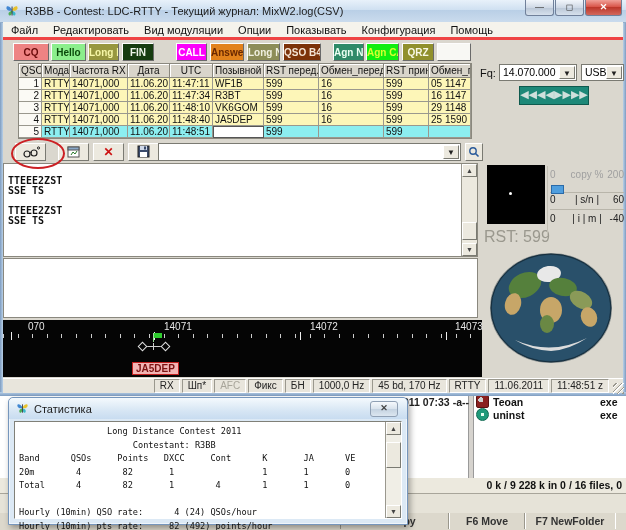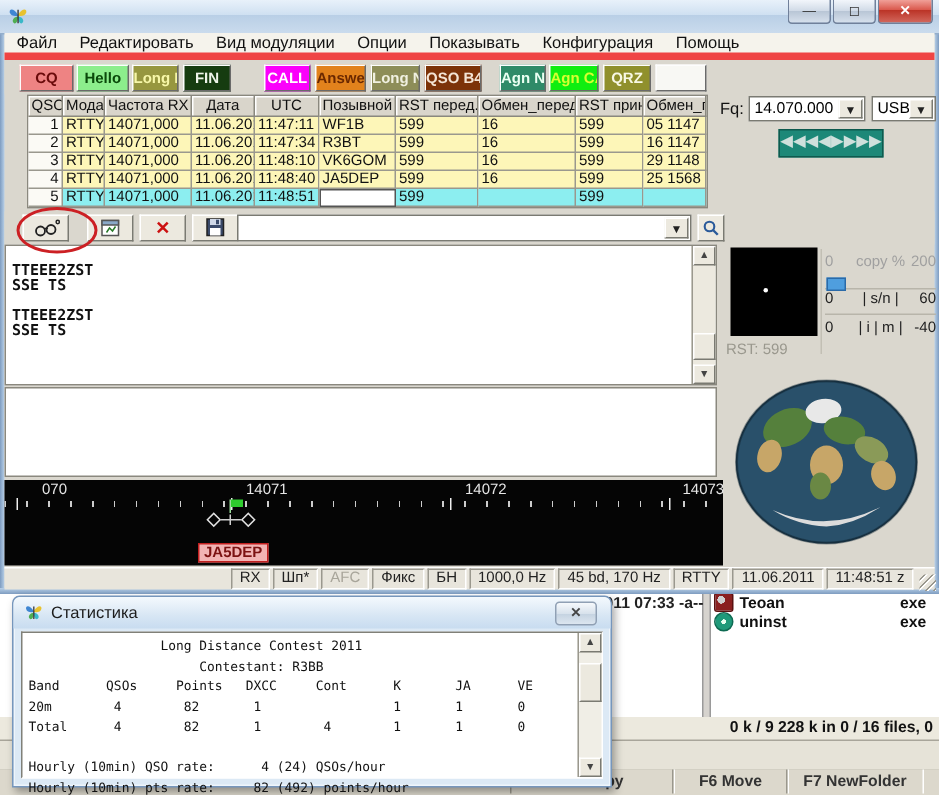--- a/index.html
+++ b/index.html
@@ -30,21 +30,21 @@
   #mixw .frame-r{position:absolute;right:0;top:21px;width:3px;height:375px;background:linear-gradient(90deg,#b8d0e8,#7e9cc0);}
   #mixw .frame-b{position:absolute;left:0;top:392px;width:626px;height:4px;background:linear-gradient(#b8d0e8,#7e9cc0);}
 
   #titlebar{position:absolute;left:0;top:0;width:626px;height:22px;background:linear-gradient(#e8f1fa 0%,#cfe0f1 45%,#b9cfe6 46%,#cadbed 100%);border-bottom:1px solid #93aecb;display:flex;align-items:center;}
   #titlebar .ttext{font-size:11px;color:#1c1c1c;margin-left:6px;white-space:nowrap;}
   #titlebar .ticon{margin-left:5px;display:flex;}
   .winbtns{position:absolute;right:4px;top:0;display:flex;}
   .winbtn{width:27px;height:15px;border:1px solid #70809a;border-top:none;border-radius:0 0 3px 3px;background:linear-gradient(#f2f6fb,#cfd9e6 50%,#b9c6d6 51%,#d6e0ec);color:#333;font-size:9px;text-align:center;line-height:14px;margin-left:1px;}
   .winbtn.close{width:35px;background:linear-gradient(#f0a098,#d9564a 45%,#bb3427 46%,#d2675c);color:#fff;font-weight:bold;}
 
-  #menubar{position:absolute;left:3px;top:22px;width:620px;height:18px;background:#f5f3ec;border-bottom:5px solid #ef4444;display:flex;align-items:center;gap:15px;padding-left:8px;box-sizing:border-box;}
+  #menubar{position:absolute;left:3px;top:22px;width:620px;height:18px;background:#f5f3ec;border-bottom:3px solid #ef4444;display:flex;align-items:center;gap:15px;padding-left:8px;box-sizing:border-box;}
   .menu-item{font-size:11px;color:#111;white-space:nowrap;}
 
   #macrorow{position:absolute;left:3px;top:40px;width:620px;height:23px;background:#dad7ce;}
   .macro-btn{position:absolute;top:3px;height:18px;border:1px solid;border-color:#fdfdfd #6a6a6a #6a6a6a #fdfdfd;font-size:10px;font-weight:bold;text-align:center;line-height:17px;white-space:nowrap;overflow:hidden;box-sizing:border-box;}
 
   
   #loggrid{position:absolute;left:18px;top:63px;background:#fff;border:1px solid #8a887e;font-size:10px;color:#111;}
   .g-row{display:flex;}
   .g-cell{border-right:1px solid #9a988e;border-bottom:1px solid #9a988e;height:12px;line-height:12px;padding:0 2px;box-sizing:border-box;overflow:hidden;white-space:nowrap;}
   .g-head .g-cell{background:#d9d5cb;border-right:1px solid #8a887e;border-bottom:1px solid #8a887e;box-shadow:inset 1px 1px 0 #fff;text-align:center;height:14px;line-height:13px;}
@@ -88,21 +88,21 @@
   .sseg.dim{color:#a8a59a;}
   #grip{position:absolute;right:2px;bottom:2px;width:11px;height:11px;background:repeating-linear-gradient(135deg,transparent 0 2px,#9a988e 2px 3px,#fff 3px 4px);}
 
   
   #fq-label{position:absolute;left:480px;top:67px;font-size:11px;color:#111;}
   #fq-combo{left:499px;top:64px;width:78px;height:17px;}
   #mode-combo{left:581px;top:64px;width:43px;height:17px;}
   #nudge{position:absolute;left:519px;top:86px;width:68px;height:17px;background:#1d8878;border:1px solid #0e5a4e;color:#cfe0dc;text-align:center;font-size:11px;line-height:15px;letter-spacing:0px;}
   #scope{position:absolute;left:487px;top:165px;width:58px;height:59px;background:#000;}
   #scope .dot{position:absolute;left:22px;top:27px;width:3px;height:3px;background:#fff;border-radius:50%;}
-  #rst-val{position:absolute;left:484px;top:228px;font-size:10px;color:#9a988e;}
+  #rst-val{position:absolute;left:484px;top:228px;font-size:16px;color:#9a988e;}
   #meters{position:absolute;left:550px;top:168px;width:74px;font-size:10px;color:#222;}
   #meters .mrow{position:relative;height:14px;line-height:14px;}
   #meters .ml{position:absolute;left:0;}
   #meters .mc{position:absolute;left:0;right:0;text-align:center;}
   #meters .mr{position:absolute;right:0;}
   #meters .gray{color:#a0a0a0;}
   #meters .sliderline{position:relative;height:10px;border-bottom:1px solid #b8b5aa;}
   #meters .sthumb2{position:absolute;left:1px;top:3px;width:11px;height:7px;background:#4f9ede;border:1px solid #2a6aa8;}
   #meters .sep{height:1px;background:#b8b5aa;margin:2px 0;}
   #meters-vline{position:absolute;left:547px;top:166px;width:1px;height:70px;background:#c2bfb4;}
@@ -159,20 +159,21 @@
     <div id="titlebar">
       <span class="ticon">
         <svg class="icon-svg" width="14" height="14" viewBox="0 0 14 14">
           <path d="M7 6 C4.5 1.5 1 1.5 1.5 4.2 C2 6.8 5 7 7 6.5 Z" fill="#3f86d2"></path>
           <path d="M7 6 C9.5 1.5 13 1.5 12.5 4.2 C12 6.8 9 7 7 6.5 Z" fill="#e8c22e"></path>
           <path d="M7 7 C4.5 7 2.5 9.5 4 11.2 C5.5 12.6 7 10 7 7.5 Z" fill="#4fae52"></path>
           <path d="M7 7 C9.5 7 11.5 9.5 10 11.2 C8.5 12.6 7 10 7 7.5 Z" fill="#39b8c8"></path>
           <rect x="6.6" y="2.5" width="0.9" height="9" fill="#333"></rect>
         </svg>
       </span>
+      <span class="ttext">R3BB - Contest: LDC-RTTY - Текущий журнал: MixW2.log(CSV)</span>
       <span class="winbtns">
         <span class="winbtn">—</span>
         <span class="winbtn">◻</span>
         <span class="winbtn close">✕</span>
       </span>
     </div>
 
     <div id="menubar">
         <span class="menu-item">Файл</span>
         <span class="menu-item">Редактировать</span>
@@ -250,21 +251,21 @@
         <div class="g-row">
           <div class="g-cell c-num" style="width: 23px;">4</div>
           <div class="g-cell r-y" style="width: 28px;">RTTY</div>
           <div class="g-cell r-y" style="width: 58px;">14071,000</div>
           <div class="g-cell r-y" style="width: 42px;">11.06.201</div>
           <div class="g-cell r-y" style="width: 43px;">11:48:40</div>
           <div class="g-cell r-y" style="width: 51px;">JA5DEP</div>
           <div class="g-cell r-y" style="width: 55px;">599</div>
           <div class="g-cell r-y" style="width: 65px;">16</div>
           <div class="g-cell r-y" style="width: 45px;">599</div>
-          <div class="g-cell r-y" style="width: 42px;">25 1568</div>
+          <div class="g-cell r-y" style="width: 42px;">25 1590</div>
         </div>
         <div class="g-row">
           <div class="g-cell c-num" style="width: 23px;">5</div>
           <div class="g-cell r-c" style="width: 28px;">RTTY</div>
           <div class="g-cell r-c" style="width: 58px;">14071,000</div>
           <div class="g-cell r-c" style="width: 42px;">11.06.201</div>
           <div class="g-cell r-c" style="width: 43px;">11:48:51</div>
           <div class="g-cell cell-edit" style="width: 51px;"></div>
           <div class="g-cell r-c" style="width: 55px;">599</div>
           <div class="g-cell r-c" style="width: 65px;"></div>

